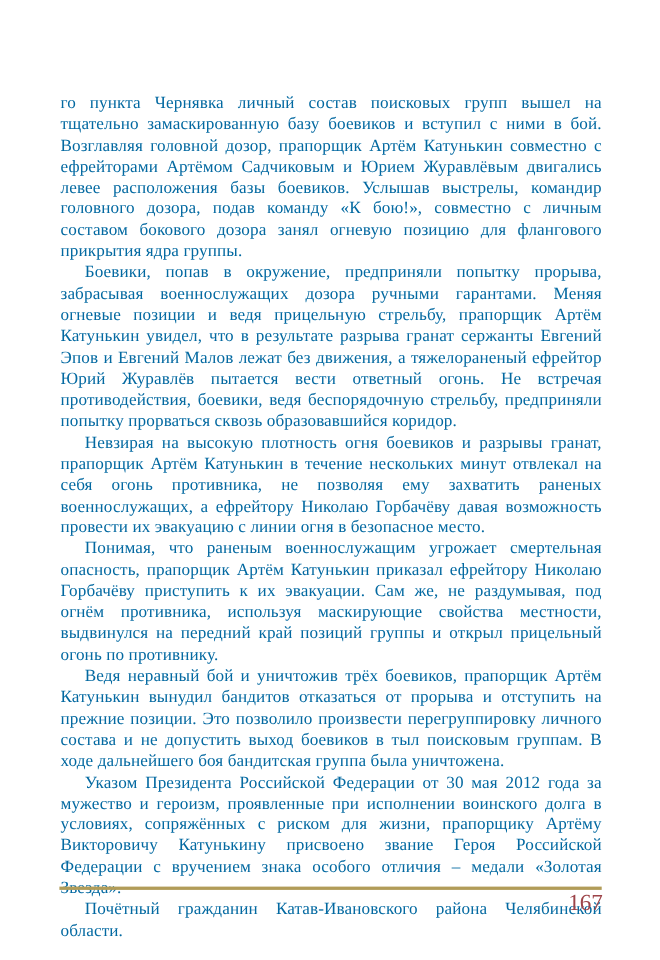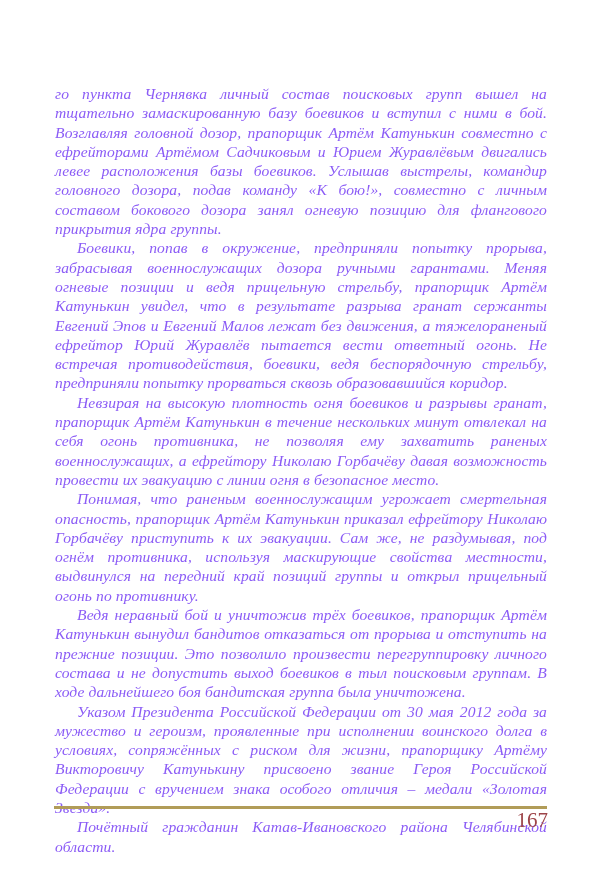--- a/index.html
+++ b/index.html
@@ -50,21 +50,21 @@
     line-height: 19px;
     color: #9d4449;
     font-family: "Liberation Serif", "DejaVu Serif", serif;
   }
 </style>
 </head>
 <body>
 
 <div class="page" style="background: rgb(255, 255, 255);">
 
-  <div class="textblock" style="color: #8b5cf6; font-style: italic;">
+  <div class="textblock" style="color: #0369a1;">
       <p class="para no-indent">го пункта Чернявка личный состав поисковых групп вышел на тщательно замаскированную базу боевиков и вступил с ними в бой. Возглавляя головной дозор, прапорщик Артём Катунькин совместно с ефрейторами Артёмом Садчиковым и Юрием Журавлёвым двигались левее расположения базы боевиков. Услышав выстрелы, командир головного дозора, подав команду «К бою!», совместно с личным составом бокового дозора занял огневую позицию для флангового прикрытия ядра группы.</p>
       <p class="para">Боевики, попав в окружение, предприняли попытку прорыва, забрасывая военнослужащих дозора ручными гарантами. Меняя огневые позиции и ведя прицельную стрельбу, прапорщик Артём Катунькин увидел, что в результате разрыва гранат сержанты Евгений Эпов и Евгений Малов лежат без движения, а тяжелораненый ефрейтор Юрий Журавлёв пытается вести ответный огонь. Не встречая противодействия, боевики, ведя беспорядочную стрельбу, предприняли попытку прорваться сквозь образовавшийся коридор.</p>
       <p class="para">Невзирая на высокую плотность огня боевиков и разрывы гранат, прапорщик Артём Катунькин в течение нескольких минут отвлекал на себя огонь противника, не позволяя ему захватить раненых военнослужащих, а ефрейтору Николаю Горбачёву давая возможность провести их эвакуацию с линии огня в безопасное место.</p>
       <p class="para">Понимая, что раненым военнослужащим угрожает смертельная опасность, прапорщик Артём Катунькин приказал ефрейтору Николаю Горбачёву приступить к их эвакуации. Сам же, не раздумывая, под огнём противника, используя маскирующие свойства местности, выдвинулся на передний край позиций группы и открыл прицельный огонь по противнику.</p>
       <p class="para">Ведя неравный бой и уничтожив трёх боевиков, прапорщик Артём Катунькин вынудил бандитов отказаться от прорыва и отступить на прежние позиции. Это позволило произвести перегруппировку личного состава и не допустить выход боевиков в тыл поисковым группам. В ходе дальнейшего боя бандитская группа была уничтожена.</p>
       <p class="para">Указом Президента Российской Федерации от 30 мая 2012 года за мужество и героизм, проявленные при исполнении воинского долга в условиях, сопряжённых с риском для жизни, прапорщику Артёму Викторовичу Катунькину присвоено звание Героя Российской Федерации с вручением знака особого отличия – медали «Золотая Звезда».</p>
       <p class="para">Почётный гражданин Катав-Ивановского района Челябинской области.</p>
     </div>
 
   <div class="footer-rule" style="background: rgb(177, 156, 88);"></div>

